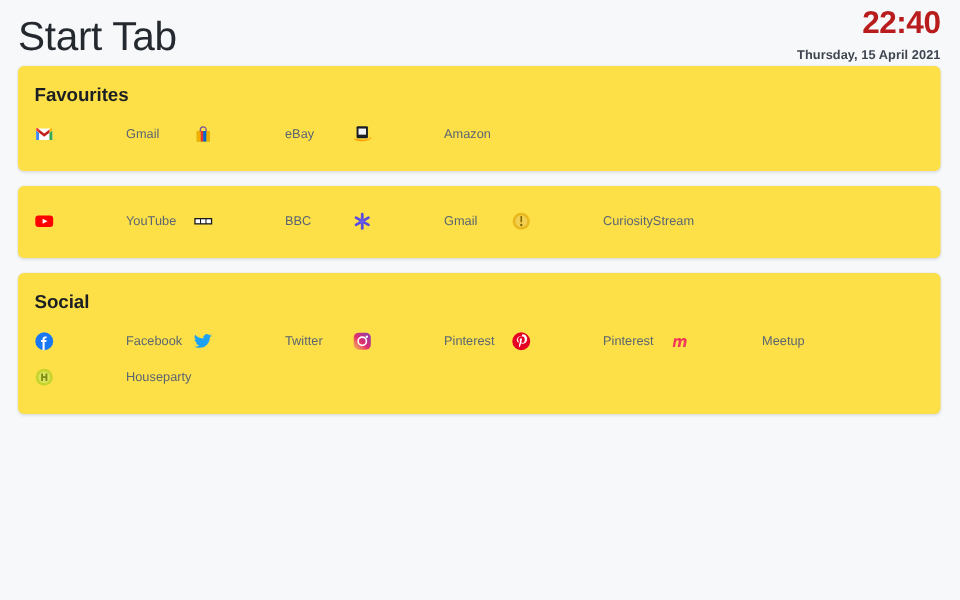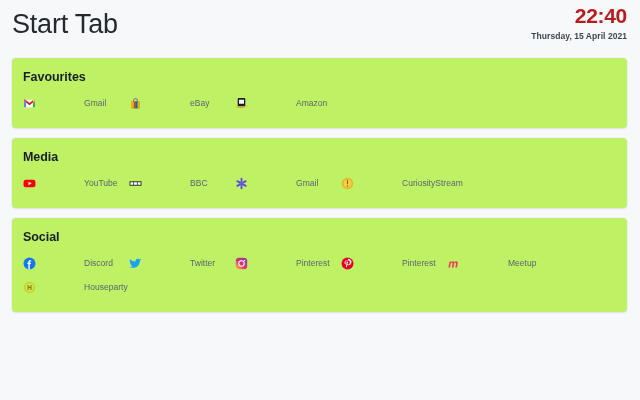--- a/index.html
+++ b/index.html
@@ -17,21 +17,21 @@
 
   .page {
     width: 640px;
     height: 400px;
     position: relative;
     box-sizing: border-box;
   }
 
   
   .header {
-    height: 58px;
+    height: 44px;
     padding: 0 13px 0 12px;
     display: flex;
     align-items: flex-start;
     justify-content: space-between;
     border-radius: 11px;
   }
   .page-title {
     font-size: 27px;
     font-weight: 400;
     color: #24292f;
@@ -56,21 +56,21 @@
     color: #3f4550;
     margin-top: 4px;
     letter-spacing: 0.05px;
   }
 
   
   .cards {
     padding: 0 13px 0 12px;
   }
   .card {
-    background: #bef264;
+    background: #fde047;
     border-radius: 4px;
     box-shadow: 0 1px 2px rgba(16, 22, 26, 0.09), 0 0 0 0.5px rgba(16,22,26,0.04);
     padding: 12px 10px 12px 11px;
     margin-bottom: 10px;
   }
   .card-title {
     font-size: 12.5px;
     font-weight: 700;
     color: #1b1f24;
     margin: 0 0 8px 0;
@@ -159,21 +159,20 @@
                 <rect x="7.4" y="5" width="9.2" height="7.5" fill="#f2f3f5"></rect>
                 <path fill="#ff9900" d="M2.4 18.4c4 2.6 12.6 3.4 19.2-.2.5-.3.1-1-.5-.8-5.4 1.9-12.2 1.8-18.3-.1-.5-.2-.8.7-.4 1.1z"></path>
                 <path fill="#ff9900" d="M19.8 16.4c.8-.3 2.2-.4 2.5-.1.3.3-.1 1.7-.5 2.3-.1.2.1.3.3.2.9-.8 1.2-2.5 1-2.9-.2-.4-1.8-.6-2.9.1-.2.1-.2.4-.1.4z"></path>
               </svg>
             </span>
             <span class="link-label">Amazon</span>
           </a>
         </div>
       </div>
       <div class="card">
-        <div class="card-title">Media</div>
         <div class="link-grid">
           <a class="link-item">
             <span class="link-icon">
               <svg width="13" height="13" viewBox="0 0 24 24">
                 <rect x="1" y="5" width="22" height="14" rx="4" fill="#ff0000"></rect>
                 <path fill="#fff" d="M10 8.8l6 3.2-6 3.2z"></path>
               </svg>
             </span>
             <span class="link-label">YouTube</span>
           </a>
@@ -217,21 +216,21 @@
       <div class="card">
         <div class="card-title">Social</div>
         <div class="link-grid">
           <a class="link-item">
             <span class="link-icon">
               <svg width="13" height="13" viewBox="0 0 24 24">
                 <circle cx="12" cy="12" r="11" fill="#1877f2"></circle>
                 <path fill="#fff" d="M15 8.2h-1.7c-.5 0-.8.3-.8.9v1.4h2.4l-.35 2.5h-2.05V23h-2.6v-10h-1.9v-2.5h1.9V9.1c0-2 1.2-3.1 3-3.1H15z"></path>
               </svg>
             </span>
-            <span class="link-label">Discord</span>
+            <span class="link-label">Facebook</span>
           </a>
           <a class="link-item">
             <span class="link-icon">
               <svg width="13" height="13" viewBox="0 0 24 24">
                 <path fill="#1da1f2" d="M23 5.1a8.6 8.6 0 01-2.5.7 4.4 4.4 0 001.9-2.4c-.8.5-1.8.9-2.8 1.1a4.4 4.4 0 00-7.5 4A12.4 12.4 0 012 4.1a4.4 4.4 0 001.4 5.9 4.3 4.3 0 01-2-.6 4.4 4.4 0 003.5 4.3 4.4 4.4 0 01-2 .1 4.4 4.4 0 004.1 3 8.9 8.9 0 01-6.5 1.8A12.5 12.5 0 007.6 20c8 0 12.5-6.8 12.5-12.7v-.6A8.6 8.6 0 0023 5.1z"></path>
               </svg>
             </span>
             <span class="link-label">Twitter</span>
           </a>
           <a class="link-item">

